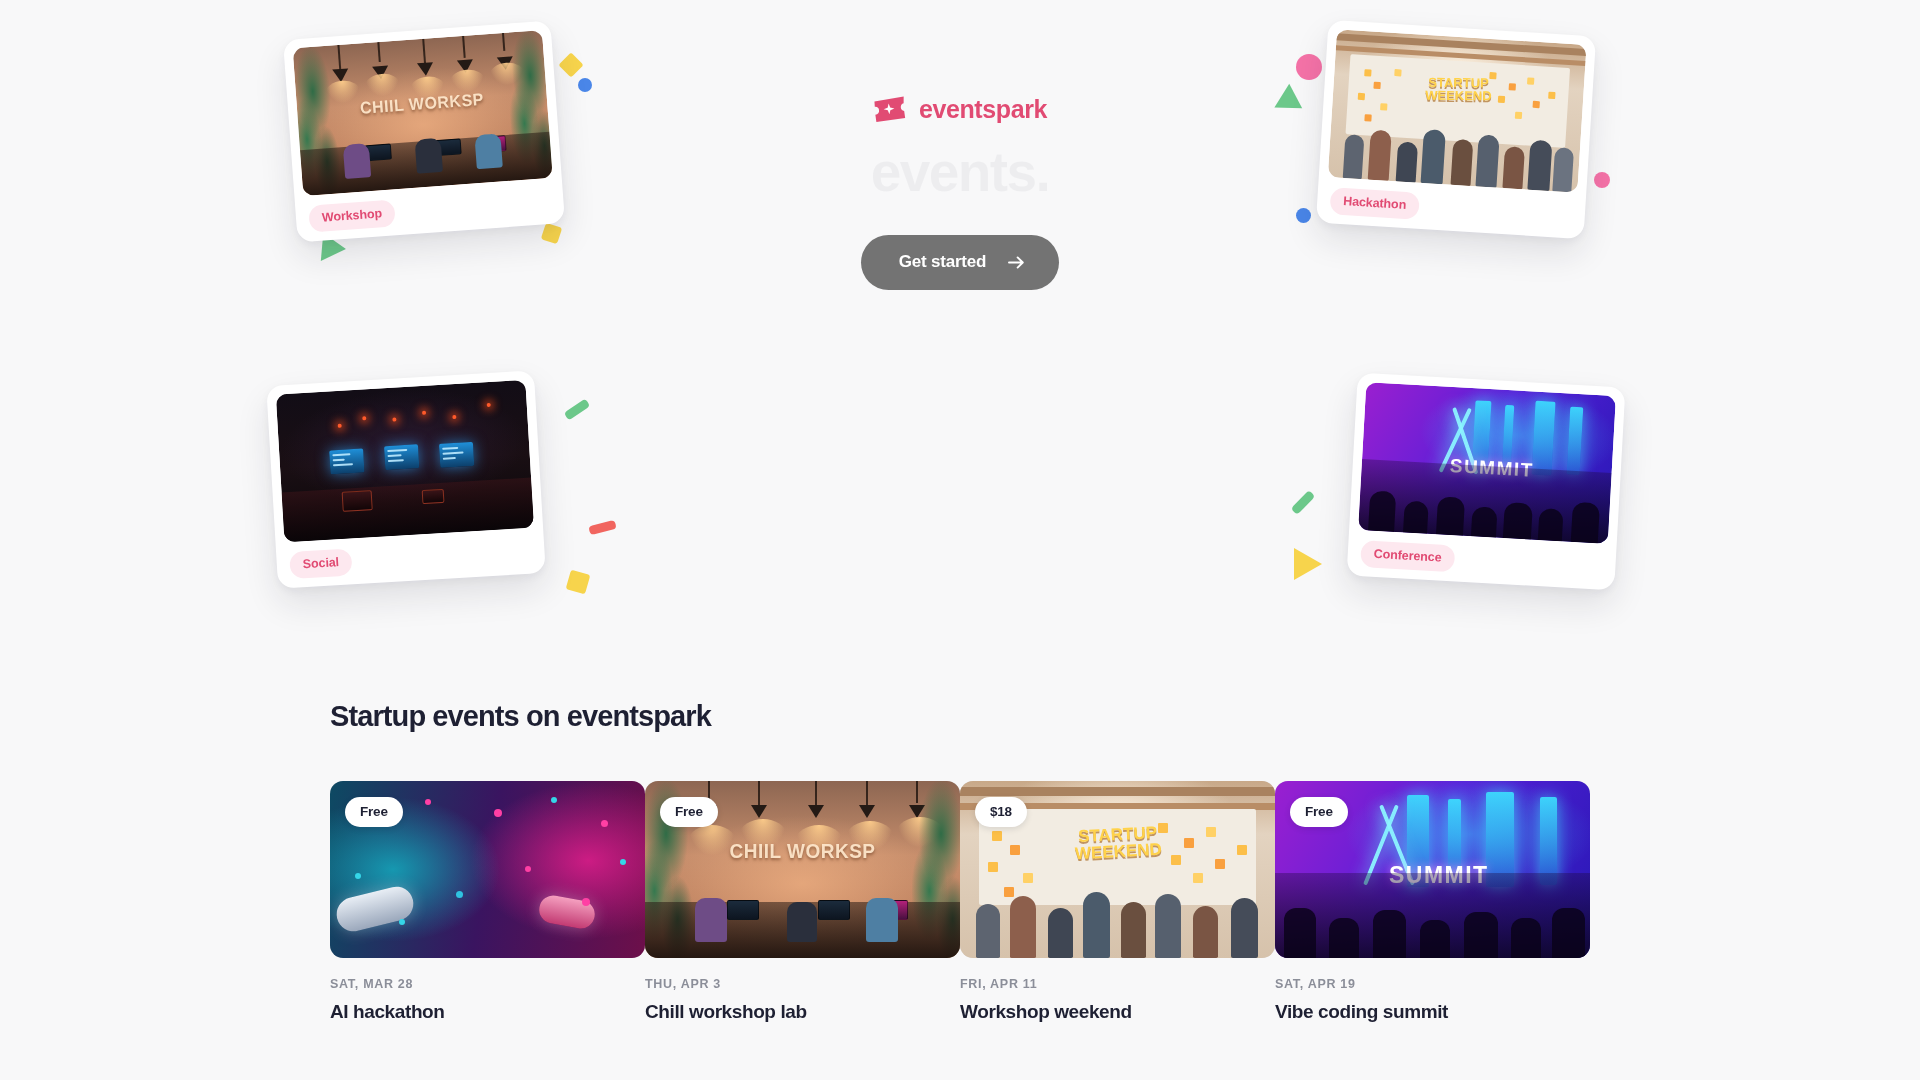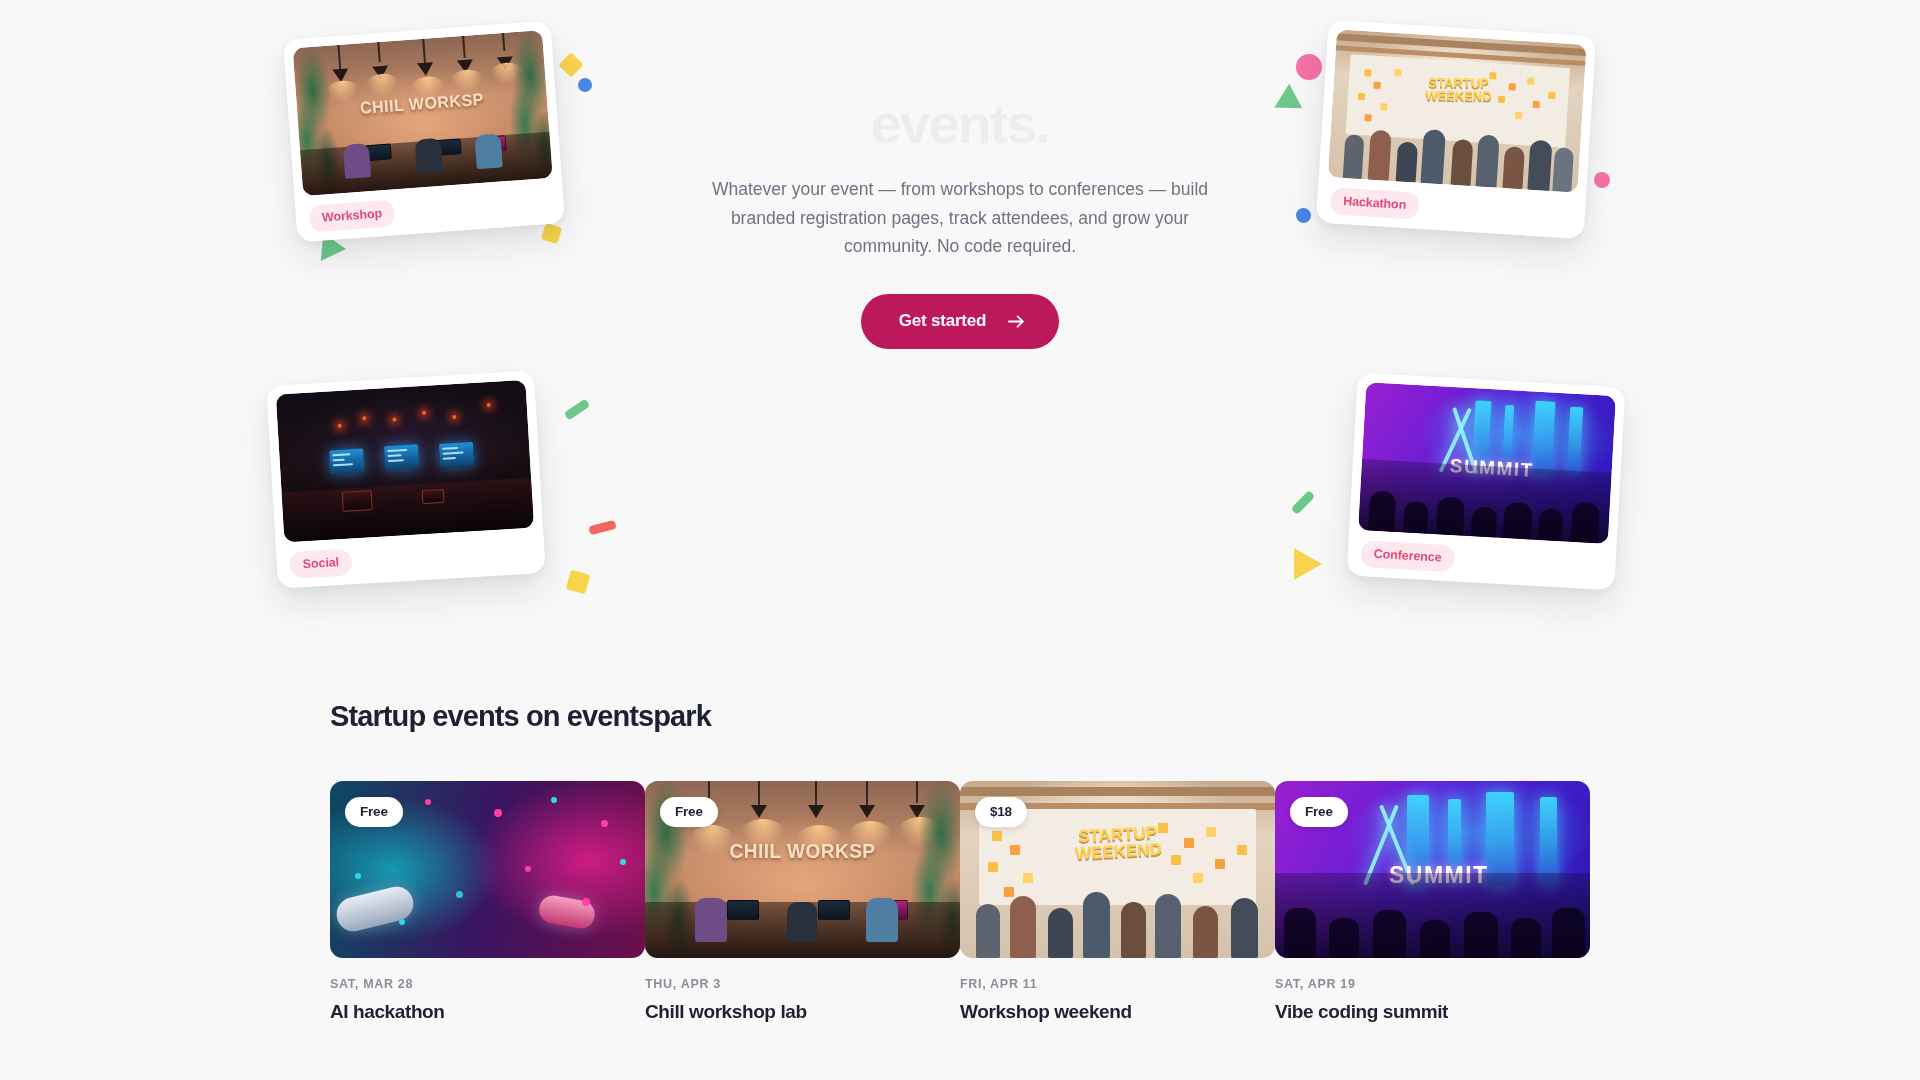--- a/index.html
+++ b/index.html
@@ -78,21 +78,21 @@
     line-height: 1.62;
     color: #6f7280;
     font-weight: 400;
   }
 
   .cta-wrap { margin-top: 34px; display: flex; justify-content: center; }
   .cta {
     display: inline-flex;
     align-items: center;
     gap: 22px;
-    background: #be185d;
+    background: #737373;
     color: #ffffff;
     border: none;
     border-radius: 999px;
     padding: 17px 34px 18px 38px;
     font-size: 17px;
     font-weight: 700;
     letter-spacing: -0.2px;
     cursor: pointer;
     font-family: "Liberation Sans", sans-serif;
   }
@@ -512,26 +512,32 @@
           <span class="sil" style="left:85%;width:27px;height:40px;"></span>
         </div>
       </div>
       <div class="fcard-foot">
         <span class="pill">Conference</span>
       </div>
     </div>
 
     <div class="hero-center">
 
+      <div class="logo-row">
+        <svg class="logo-mark" viewBox="0 0 34 26">
+          <path d="M2 4.5 L31.5 1.5 L31 8.2 A4 4 0 0 0 31 16 L31.5 23 L2.5 25 L2 17.6 A4 4 0 0 0 2 9.6 Z" fill="#e14b73"></path>
+          <path d="M16 7.5 L17.3 11.6 L21.4 12.9 L17.3 14.2 L16 18.3 L14.7 14.2 L10.6 12.9 L14.7 11.6 Z" fill="#ffffff"></path>
+        </svg>
+        <span class="logo-word">eventspark</span>
+      </div>
 
       <h1 class="headline">
         <span class="ln ln-fade">events.</span>
       </h1>
 
-      <p class="subhead">Whatever your event — from workshops to conferences — build branded registration pages, track attendees, and grow your community. No code required.</p>
 
       <div class="cta-wrap">
         <button class="cta">
           <span>Get started</span>
           <svg class="cta-arrow" viewBox="0 0 17 15">
             <path d="M1 7.5 H14.4 M9.6 2.4 L14.8 7.5 L9.6 12.6" stroke="#ffffff" stroke-width="1.9" fill="none" stroke-linecap="round" stroke-linejoin="round"></path>
           </svg>
         </button>
       </div>
 

